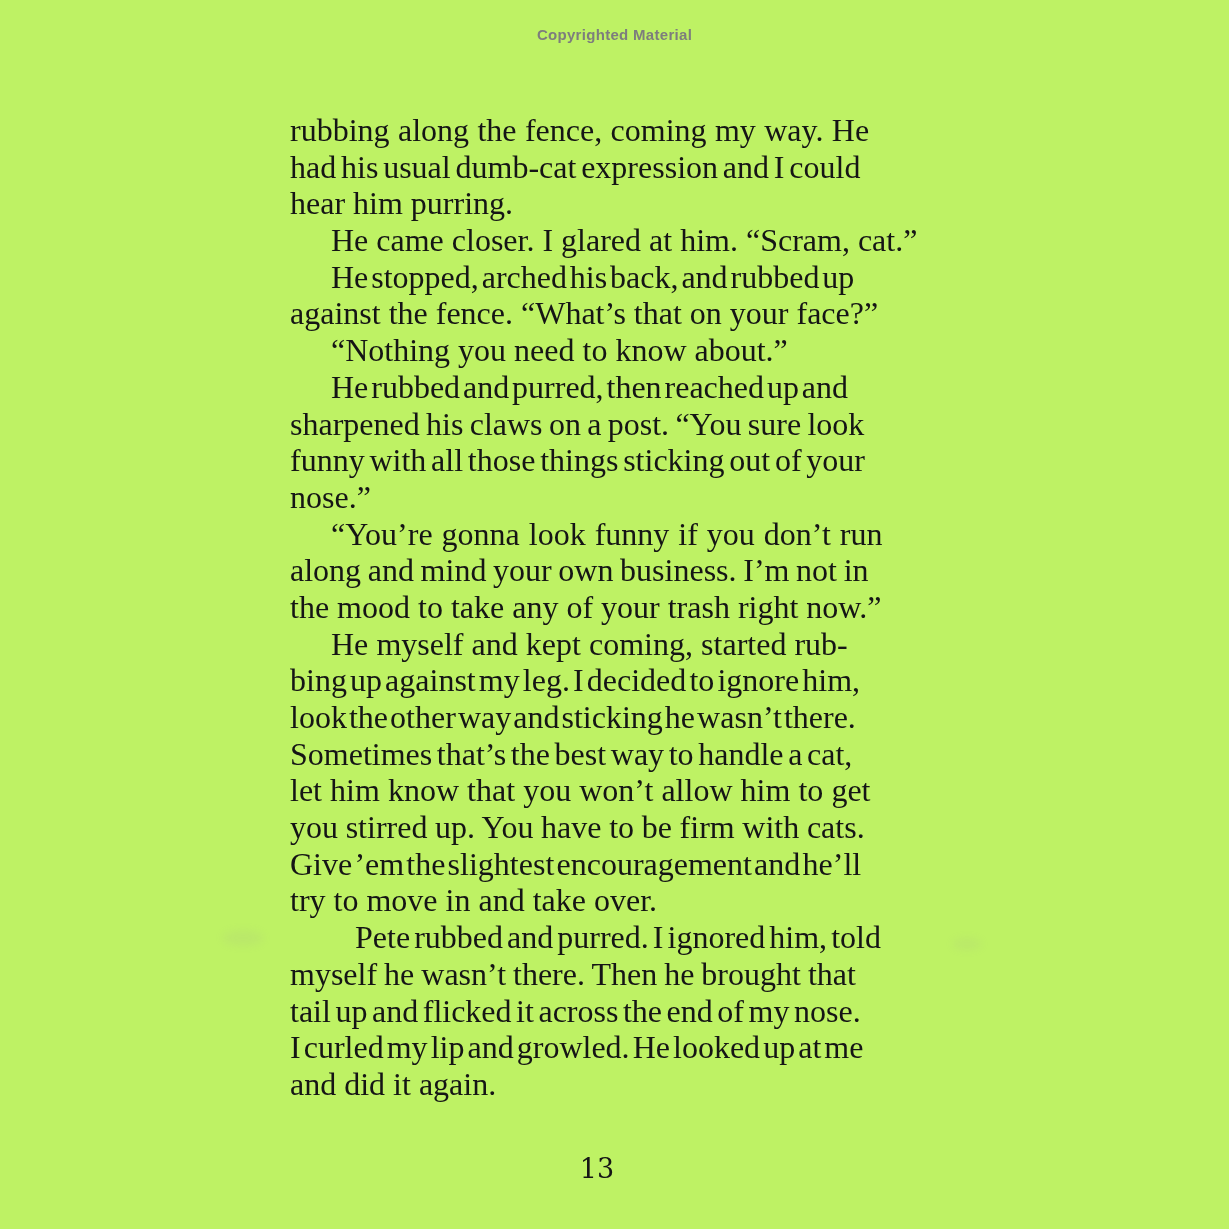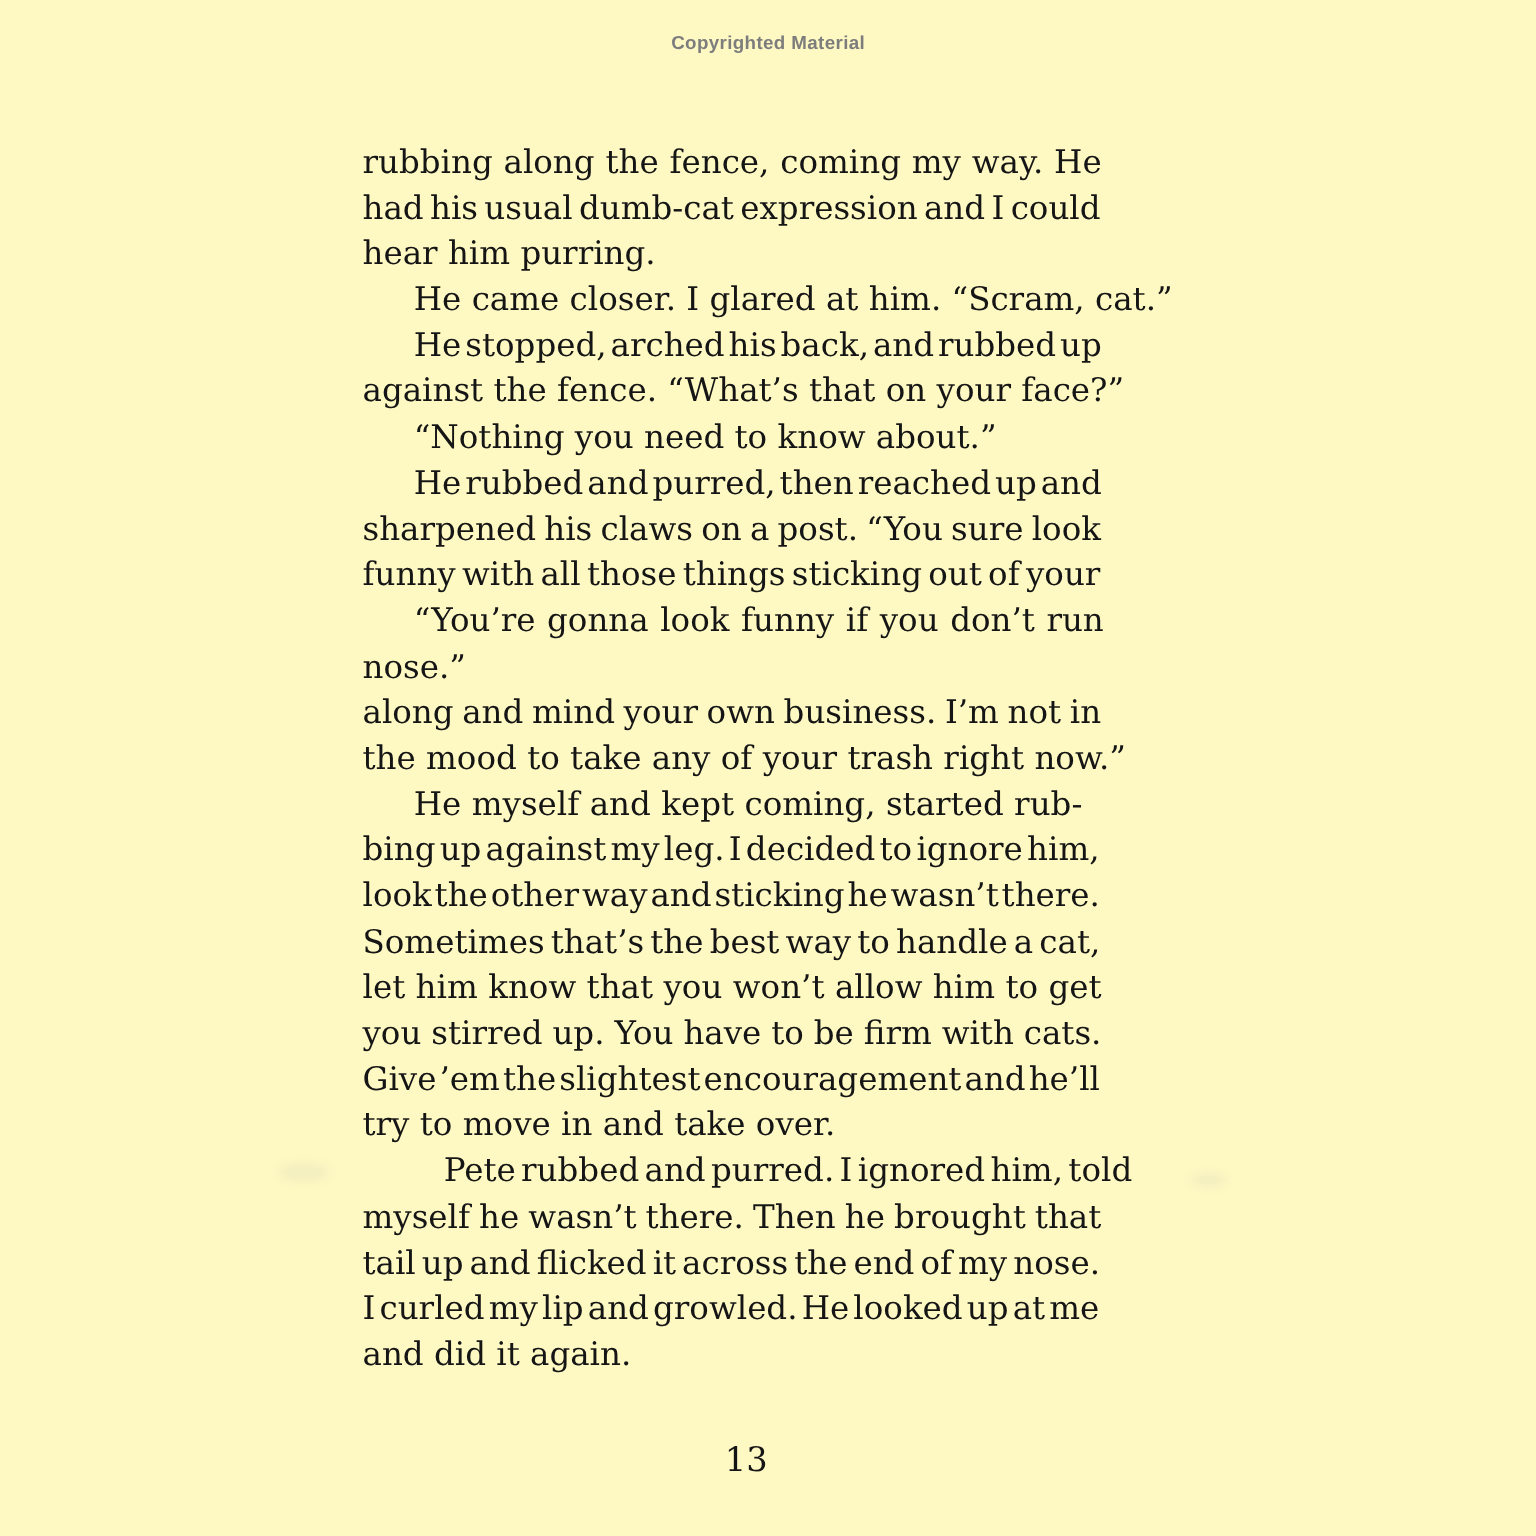--- a/index.html
+++ b/index.html
@@ -4,44 +4,45 @@
 <style>
   html, body {
     margin: 0;
     padding: 0;
     background: #ffffff;
   }
   .book-page {
     position: relative;
     width: 1229px;
     height: 1229px;
-    background: #fef9c3;
+    background: #bef264;
     overflow: hidden;
     font-family: "DejaVu Serif", serif;
   }
   .copyright-notice {
     position: absolute;
     top: 26px;
     left: 0;
     width: 1229px;
     text-align: center;
     font-family: "Liberation Sans", sans-serif;
     font-weight: bold;
     font-size: 15px;
     letter-spacing: 0.3px;
     color: #7d7d7d;
   }
   .text-block {
     position: absolute;
     top: 112px;
     left: 290px;
     width: 614px;
-    font-size: 26px;
+    font-size: 32px;
     line-height: 36.7px;
     color: #151515;
+    font-family: Liberation Serif, serif;
   }
   .text-block .line {
     white-space: nowrap;
     height: 36.7px;
   }
   .text-block .line.indent {
     padding-left: 41px;
   }
   .page-number {
     position: absolute;
@@ -75,22 +76,22 @@
       <div class="line"><span style="word-spacing: 0.386161px;">rubbing along the fence, coming my way. He</span></div>
       <div class="line"><span style="word-spacing: -3.19196px;">had his usual dumb-cat expression and I could</span></div>
       <div class="line last"><span>hear him purring.</span></div>
       <div class="line indent last"><span>He came closer. I glared at him. “Scram, cat.”</span></div>
       <div class="line indent"><span style="word-spacing: -5.09375px; margin-top: 21px;">He stopped, arched his back, and rubbed up</span></div>
       <div class="line last"><span>against the fence. “What’s that on your face?”</span></div>
       <div class="line indent last"><span>“Nothing you need to know about.”</span></div>
       <div class="line indent"><span style="word-spacing: -5.09152px; margin-top: 14px;">He rubbed and purred, then reached up and</span></div>
       <div class="line"><span style="word-spacing: -1.67773px;">sharpened his claws on a post. “You sure look</span></div>
       <div class="line"><span style="word-spacing: -3.23047px;">funny with all those things sticking out of your</span></div>
+      <div class="line last"><span>nose.”</span></div>
       <div class="line indent"><span style="word-spacing: 0.979911px;">“You’re gonna look funny if you don’t run</span></div>
-      <div class="line last"><span>nose.”</span></div>
       <div class="line"><span style="word-spacing: -1.3457px;">along and mind your own business. I’m not in</span></div>
       <div class="line last"><span>the mood to take any of your trash right now.”</span></div>
       <div class="line indent"><span style="word-spacing: 0.078125px;">He myself and kept coming, started rub-</span></div>
       <div class="line"><span style="word-spacing: -4.8941px;">bing up against my leg. I decided to ignore him,</span></div>
       <div class="line"><span style="word-spacing: -5.95117px;">look the other way and sticking he wasn’t there.</span></div>
       <div class="line"><span style="word-spacing: -3.35352px;">Sometimes that’s the best way to handle a cat,</span></div>
       <div class="line"><span style="word-spacing: 0.0763889px;">let him know that you won’t allow him to get</span></div>
       <div class="line"><span style="word-spacing: -0.338542px;">you stirred up. You have to be firm with cats.</span></div>
       <div class="line"><span style="word-spacing: -5.8099px;">Give ’em the slightest encouragement and he’ll</span></div>
       <div class="line last"><span>try to move in and take over.</span></div>

